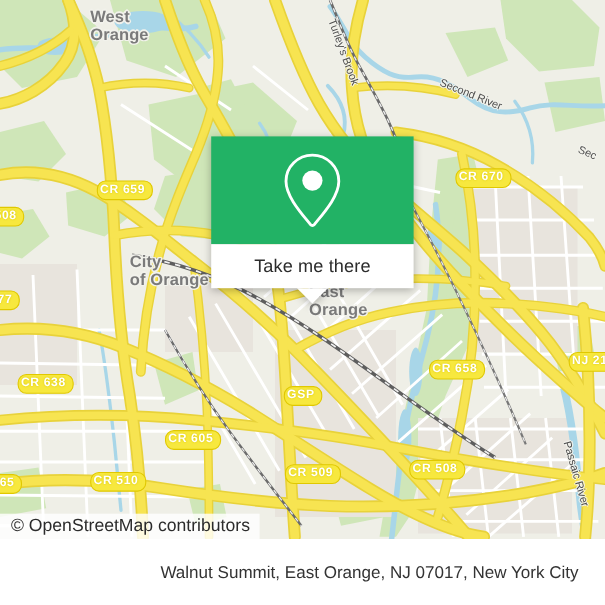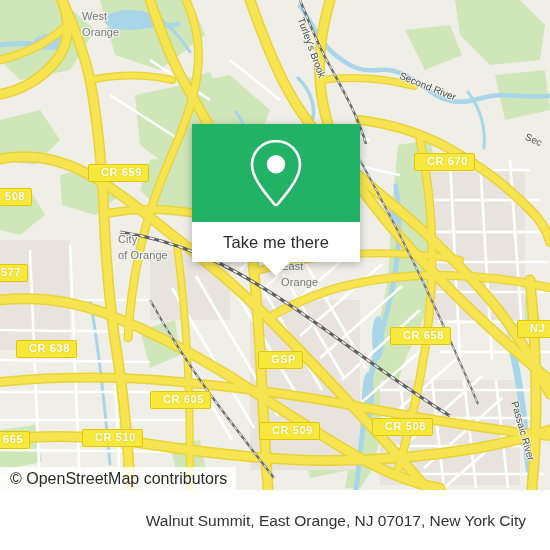--- a/index.html
+++ b/index.html
@@ -20,23 +20,23 @@
     position: absolute;
     left: 0; top: 0;
     width: 550px; height: 490px;
     background: #efefe7;
     overflow: hidden;
   }
   #map svg { display: block; }
   .maplabel {
     position: absolute;
     color: #7a7a7a;
-    font-size: 11px;
+    font-size: 15px;
     line-height: 16px;
-    font-weight: 400;
+    font-weight: 700;
     letter-spacing: 0.1px;
     text-shadow:
        1.4px 0 #f2f2ec, -1.4px 0 #f2f2ec, 0 1.4px #f2f2ec, 0 -1.4px #f2f2ec,
        1px 1px #f2f2ec, -1px 1px #f2f2ec, 1px -1px #f2f2ec, -1px -1px #f2f2ec;
     white-space: pre-line;
     pointer-events: none;
   }
   .waterlabel {
     position: absolute;
     color: #4d4d4d;
@@ -44,26 +44,26 @@
     font-weight: 400;
     text-shadow:
        1.2px 0 #f2f2ec, -1.2px 0 #f2f2ec, 0 1.2px #f2f2ec, 0 -1.2px #f2f2ec;
     white-space: nowrap;
     pointer-events: none;
   }
   .shield {
     position: absolute;
     background: #f7e83e;
     border: 1.5px solid #e0c800;
-    border-radius: 2px;
+    border-radius: 8px;
     color: #ffffff;
     font-size: 11px;
     font-weight: 700;
     letter-spacing: 0.6px;
-    padding: 2px 6px 3px 12px;
+    padding: 2px 6px 3px 2px;
     line-height: 11px;
     text-shadow: 0 0 2px #d8c400;
     white-space: nowrap;
     pointer-events: none;
   }
 
   
   #attribution {
     position: absolute;
     left: 0; bottom: 0;
@@ -72,21 +72,21 @@
     color: #2b2b2b;
     padding: 4px 9px 4px 10px;
     line-height: 15px;
     white-space: nowrap;
   }
 
   
   #callout {
     position: absolute;
     left: 192px; top: 124px;
-    width: 168px;
+    width: 184px;
     filter: drop-shadow(0 2px 4px rgba(0,0,0,0.28));
   }
   #callout-head {
     height: 98px;
     background: #22b265;
     display: flex;
     align-items: center;
     justify-content: center;
   }
   #callout-body {

